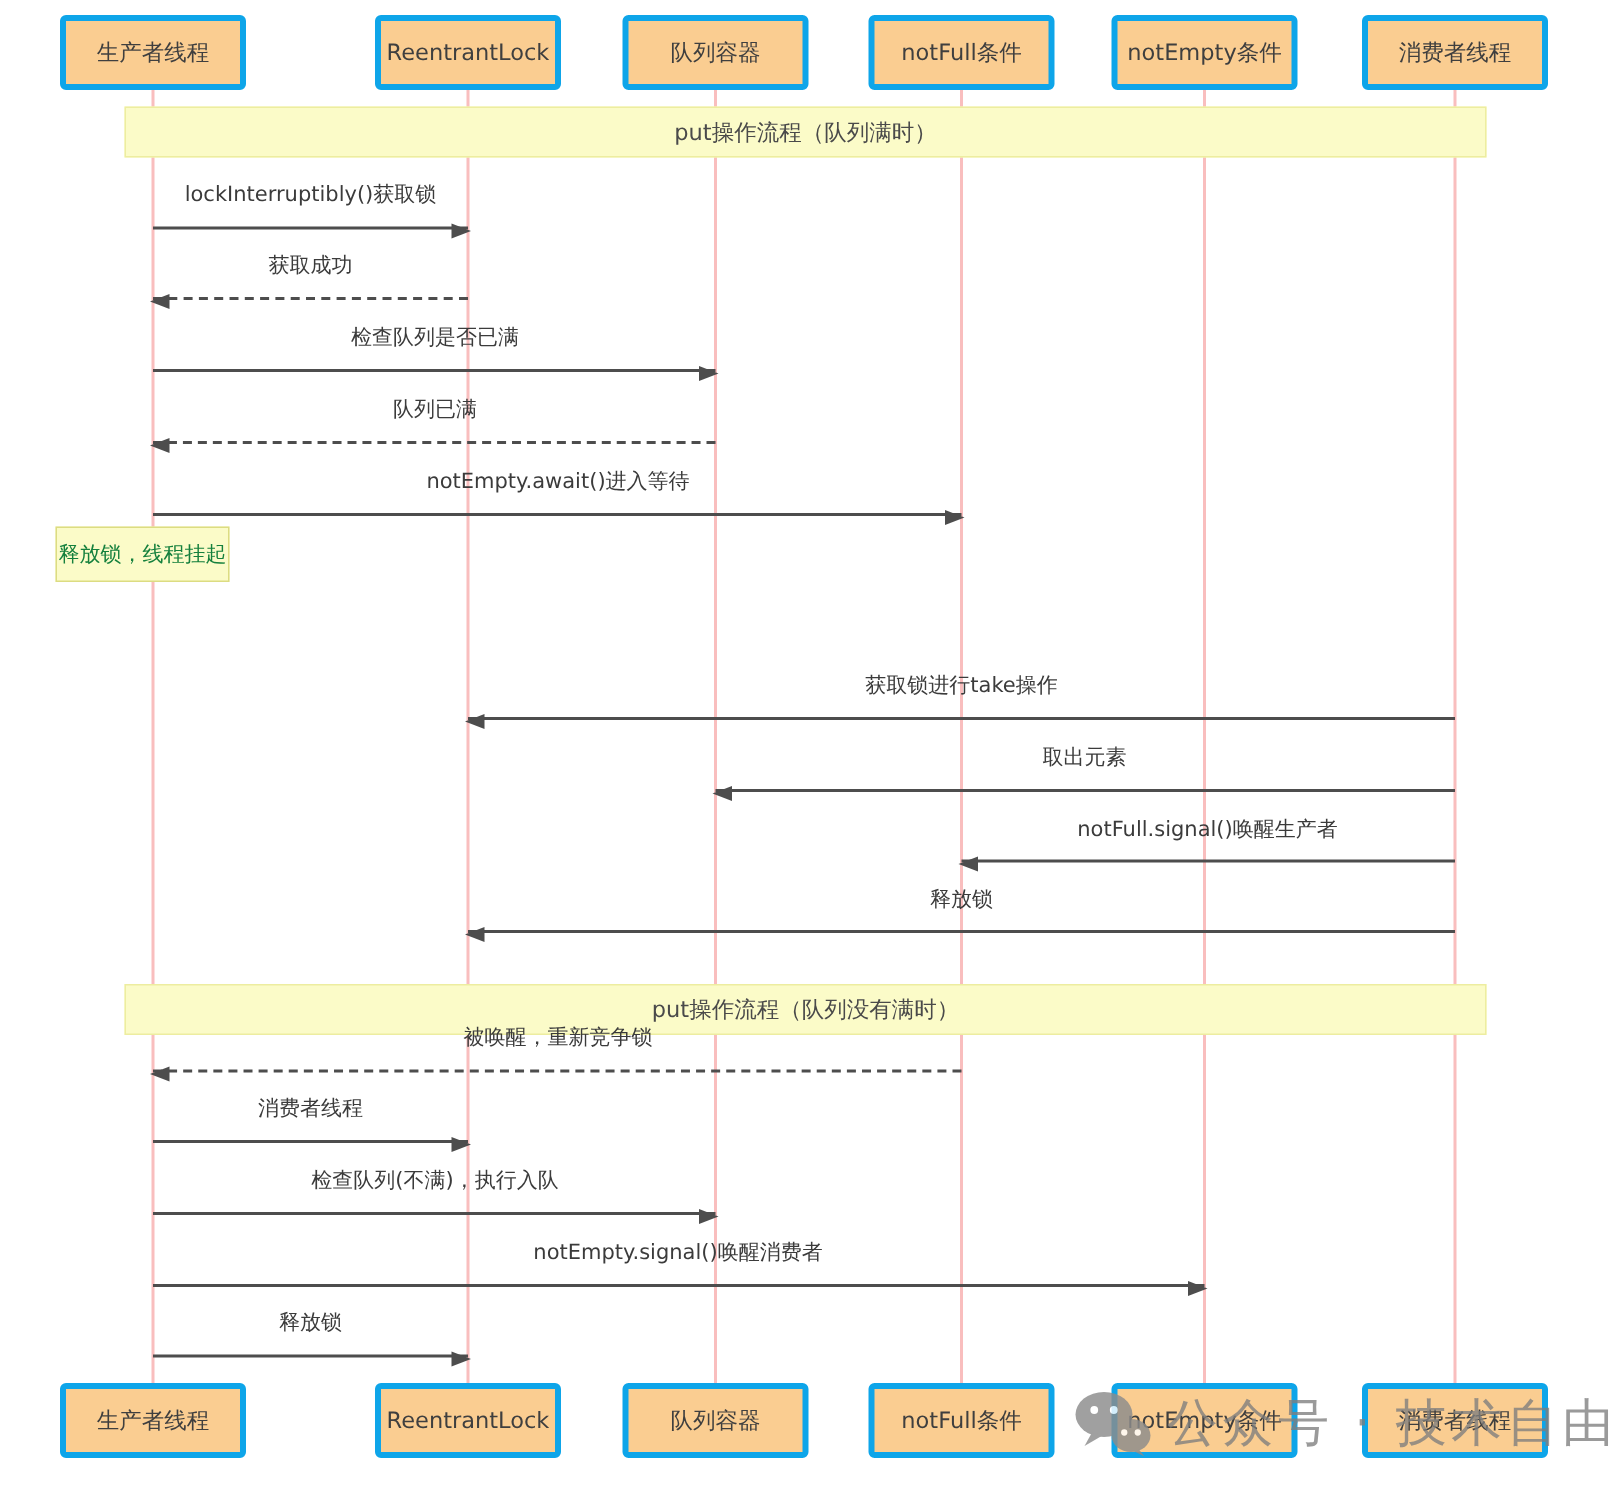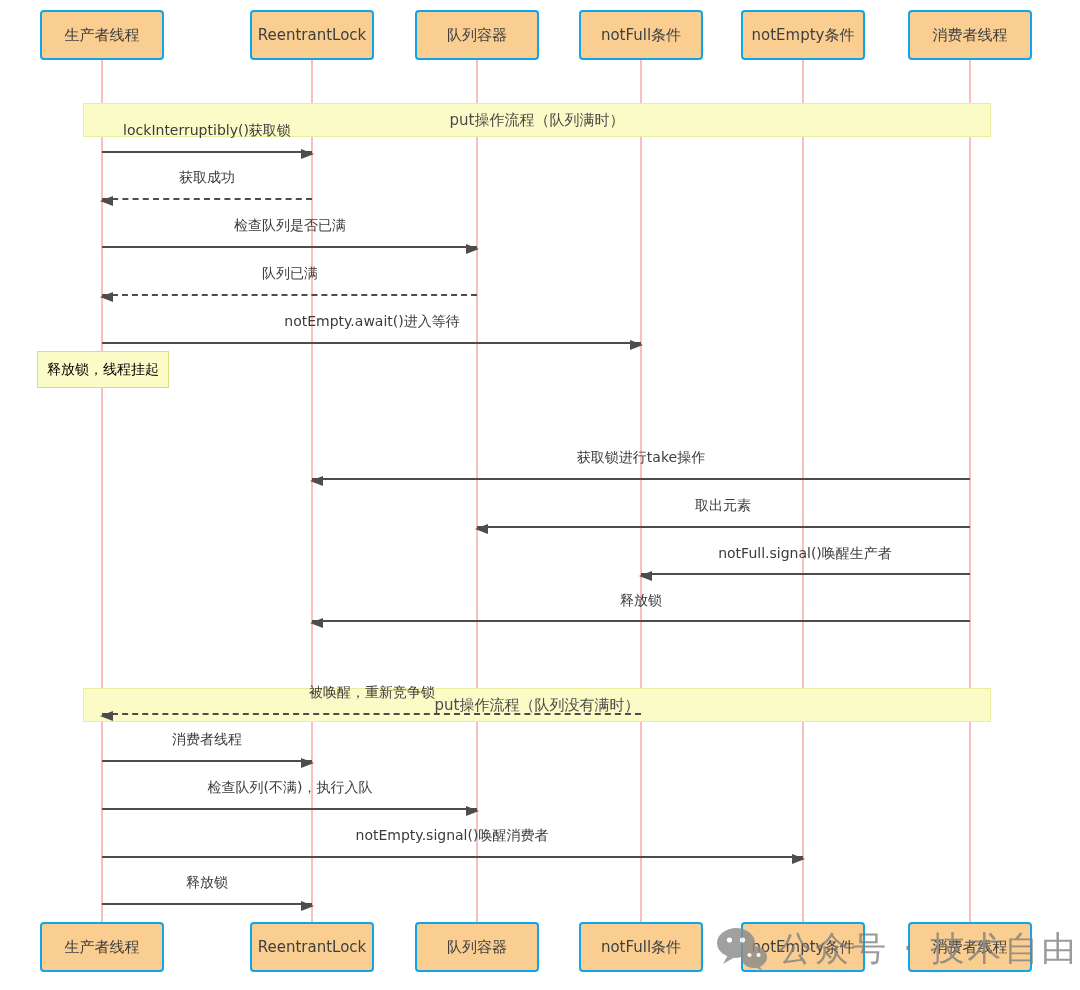--- a/index.html
+++ b/index.html
@@ -3,35 +3,35 @@
 <meta charset="utf-8">
 <style>
   html,body{margin:0;padding:0;background:#ffffff;}
   #canvas{
     position:relative;width:1080px;height:990px;background:#ffffff;overflow:hidden;
     font-family:"DejaVu Sans",sans-serif;color:#3b3b3b;
   }
   .lifeline{position:absolute;width:2px;background:#f9bebe;z-index:1;}
   .pbox{
     position:absolute;width:124px;height:50px;box-sizing:border-box;
-    background:#facd91;border:2px solid #0ea5e9;border-radius:4px;
+    background:#facd91;border:4px solid #0ea5e9;border-radius:4px;
     display:flex;align-items:center;justify-content:center;
     font-size:15px;color:#3f3f3f;z-index:3;
   }
   .banner{
     position:absolute;left:83px;width:908px;height:34px;box-sizing:border-box;
     background:#fbfbc8;border:1px solid #ededa0;
     display:flex;align-items:center;justify-content:center;
-    font-size:15px;color:#4a4a4a;z-index:2;margin-top:32px;
+    font-size:15px;color:#4a4a4a;z-index:2;
   }
   .note{
-    position:absolute;left:37px;top:351px;width:132px;height:37px;box-sizing:border-box;
+    position:absolute;left:37px;top:351px;width:116px;height:37px;box-sizing:border-box;
     background:#fbfbc8;border:1px solid #dcdc82;
     display:flex;align-items:center;justify-content:center;
-    font-size:14px;color:#000000;z-index:2;
+    font-size:14px;color:#15803d;z-index:2;
   }
   .mlabel{
     position:absolute;transform:translateX(-50%);white-space:nowrap;
     font-size:14px;line-height:18px;color:#3b3b3b;z-index:4;
   }
   .arrow{position:absolute;height:0;border-top:2px solid #4d4d4d;z-index:4;}
   .arrow.dashed{border-top-style:dashed;}
   .arrow.right::after{
     content:"";position:absolute;right:-2px;top:-4px;width:0;height:0;
     border-left:13px solid #4d4d4d;border-top:5px solid transparent;border-bottom:5px solid transparent;

